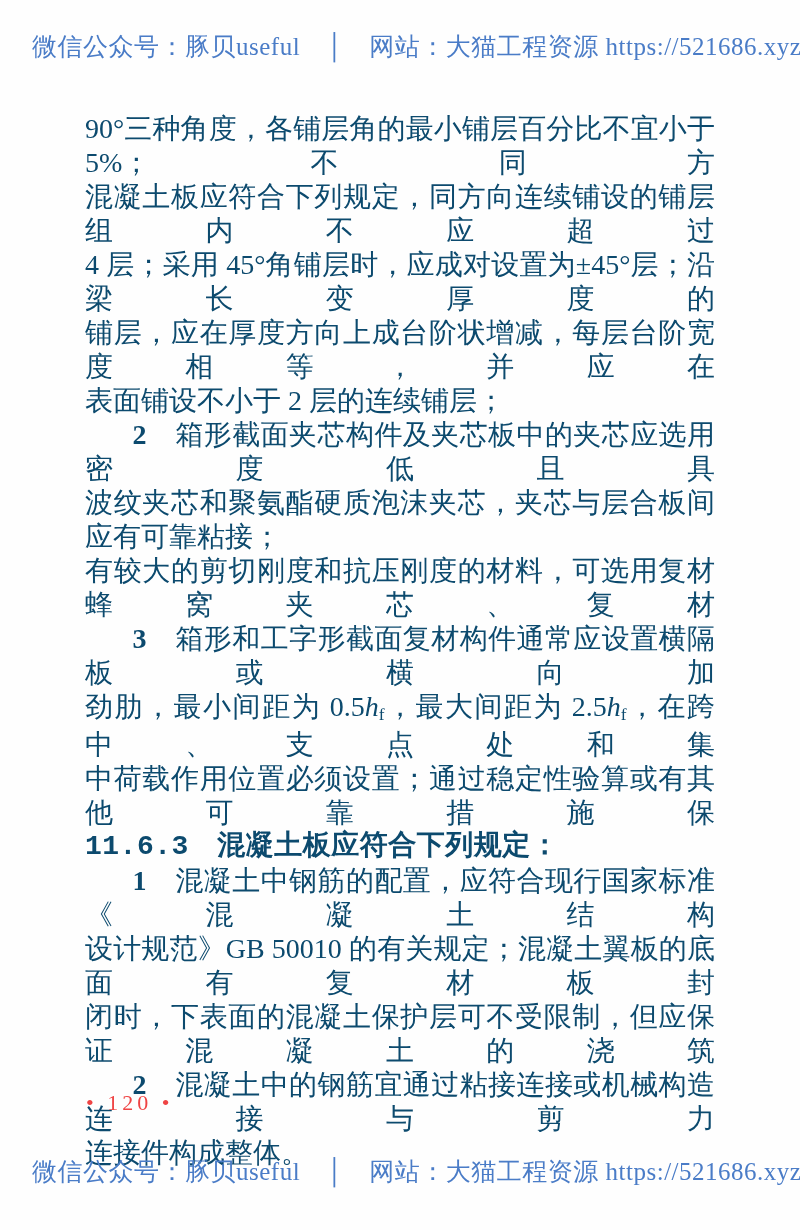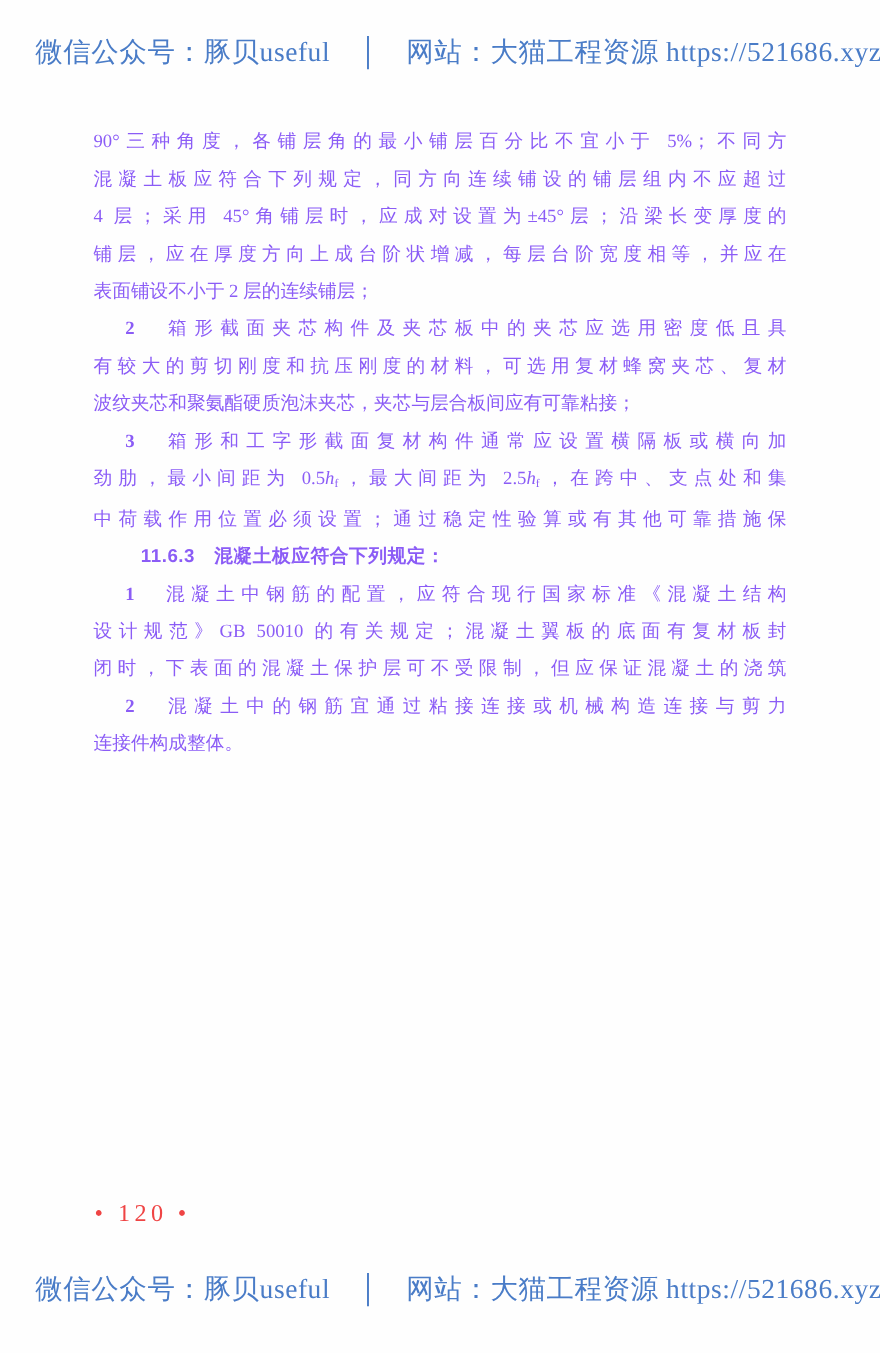--- a/index.html
+++ b/index.html
@@ -22,37 +22,36 @@
     white-space: nowrap;
     letter-spacing: 0.5px;
   }
   .watermark.top { top: 30px; }
   .watermark.bottom { top: 1155px; }
   .doc {
     position: absolute;
     top: 112px;
     left: 85px;
     width: 630px;
-    color: #8b5cf6;
-    font-size: 17px;
+    color: #0c4a6e;
+    font-size: 28px;
   }
   .line {
     line-height: 34px;
     text-align: justify;
     text-align-last: justify;
     white-space: normal;
   }
   .line.last { text-align-last: left; }
   .line.indent { text-indent: 1.7em; }
   .line.heading {
-    font-family: Liberation Sans, sans-serif;
+    font-family: Liberation Mono, monospace;
     font-weight: bold;
     text-align-last: left;
     letter-spacing: 0.5px;
-    margin-left: 43px;
   }
   .line b { font-weight: bold; }
   .line i { font-style: italic; }
   .line sub {
     font-size: 0.62em;
     vertical-align: baseline;
     position: relative;
     top: 0.25em;
   }
   .pageno {
@@ -72,22 +71,22 @@
 
   <div class="watermark top">微信公众号：豚贝useful　│　网站：大猫工程资源 https://521686.xyz/</div>
 
   <main class="doc">
       <div class="line">90°三种角度，各铺层角的最小铺层百分比不宜小于 5%；不同方</div>
       <div class="line">混凝土板应符合下列规定，同方向连续铺设的铺层组内不应超过</div>
       <div class="line">4 层；采用 45°角铺层时，应成对设置为±45°层；沿梁长变厚度的</div>
       <div class="line">铺层，应在厚度方向上成台阶状增减，每层台阶宽度相等，并应在</div>
       <div class="line last">表面铺设不小于 2 层的连续铺层；</div>
       <div class="line indent"><b>2</b>　箱形截面夹芯构件及夹芯板中的夹芯应选用密度低且具</div>
+      <div class="line last">波纹夹芯和聚氨酯硬质泡沫夹芯，夹芯与层合板间应有可靠粘接；</div>
       <div class="line">有较大的剪切刚度和抗压刚度的材料，可选用复材蜂窝夹芯、复材</div>
-      <div class="line last">波纹夹芯和聚氨酯硬质泡沫夹芯，夹芯与层合板间应有可靠粘接；</div>
       <div class="line indent"><b>3</b>　箱形和工字形截面复材构件通常应设置横隔板或横向加</div>
       <div class="line">劲肋，最小间距为 0.5<i>h</i><sub>f</sub>，最大间距为 2.5<i>h</i><sub>f</sub>，在跨中、支点处和集</div>
       <div class="line">中荷载作用位置必须设置；通过稳定性验算或有其他可靠措施保</div>
       <div class="line heading last"><b>11.6.3</b>　混凝土板应符合下列规定：</div>
       <div class="line indent"><b>1</b>　混凝土中钢筋的配置，应符合现行国家标准《混凝土结构</div>
       <div class="line">设计规范》GB 50010 的有关规定；混凝土翼板的底面有复材板封</div>
       <div class="line">闭时，下表面的混凝土保护层可不受限制，但应保证混凝土的浇筑</div>
       <div class="line indent"><b>2</b>　混凝土中的钢筋宜通过粘接连接或机械构造连接与剪力</div>
       <div class="line last">连接件构成整体。</div>
     </main>

